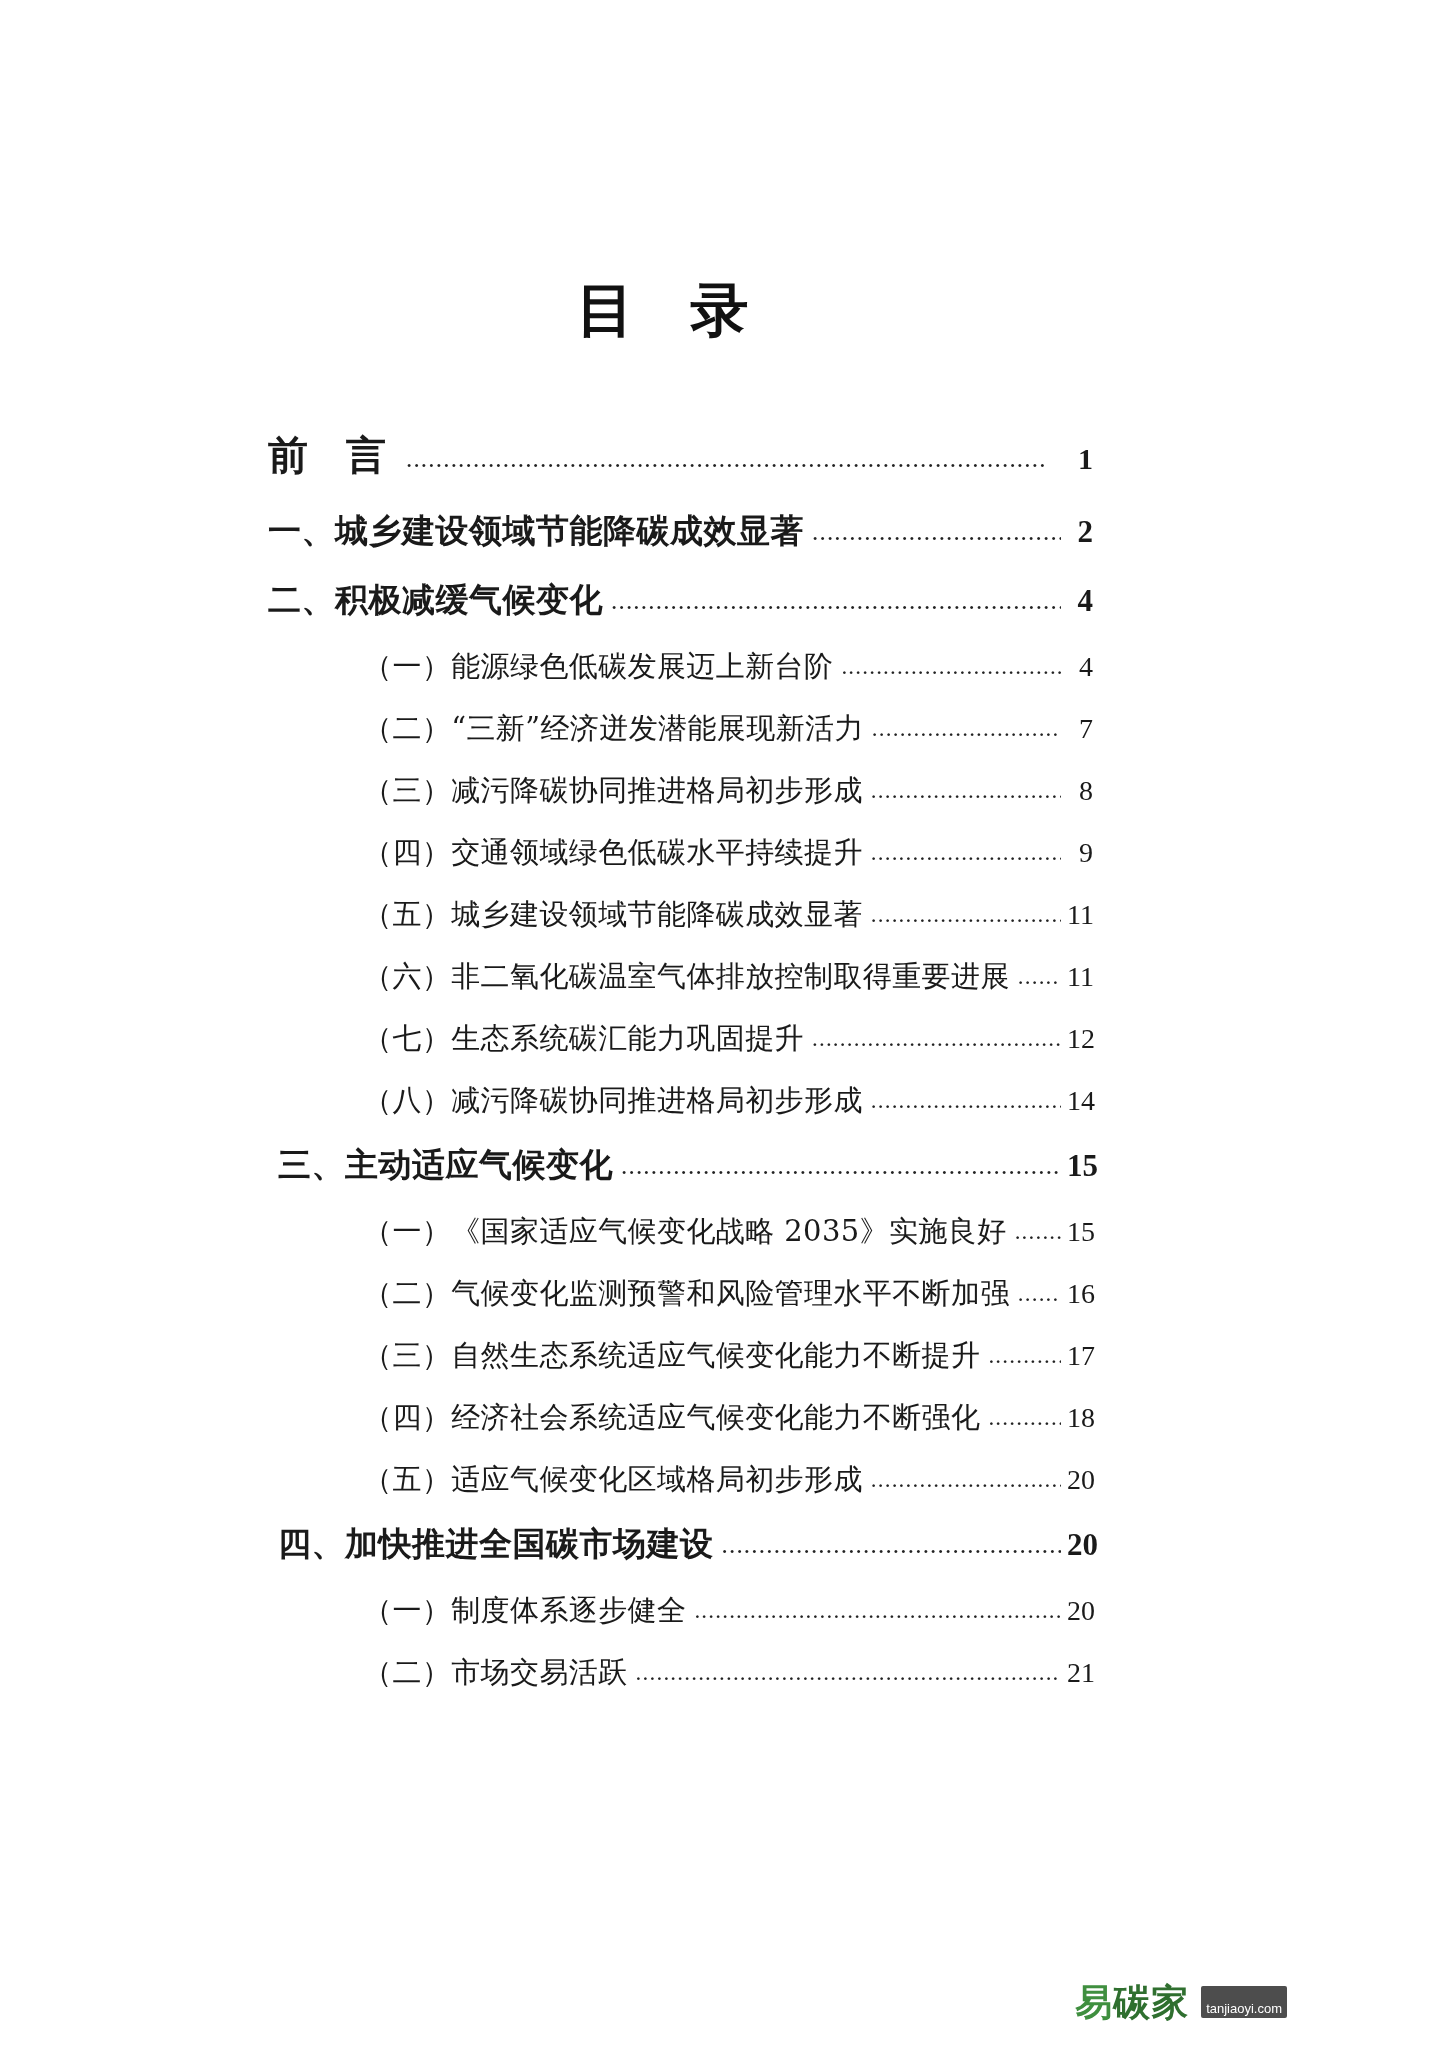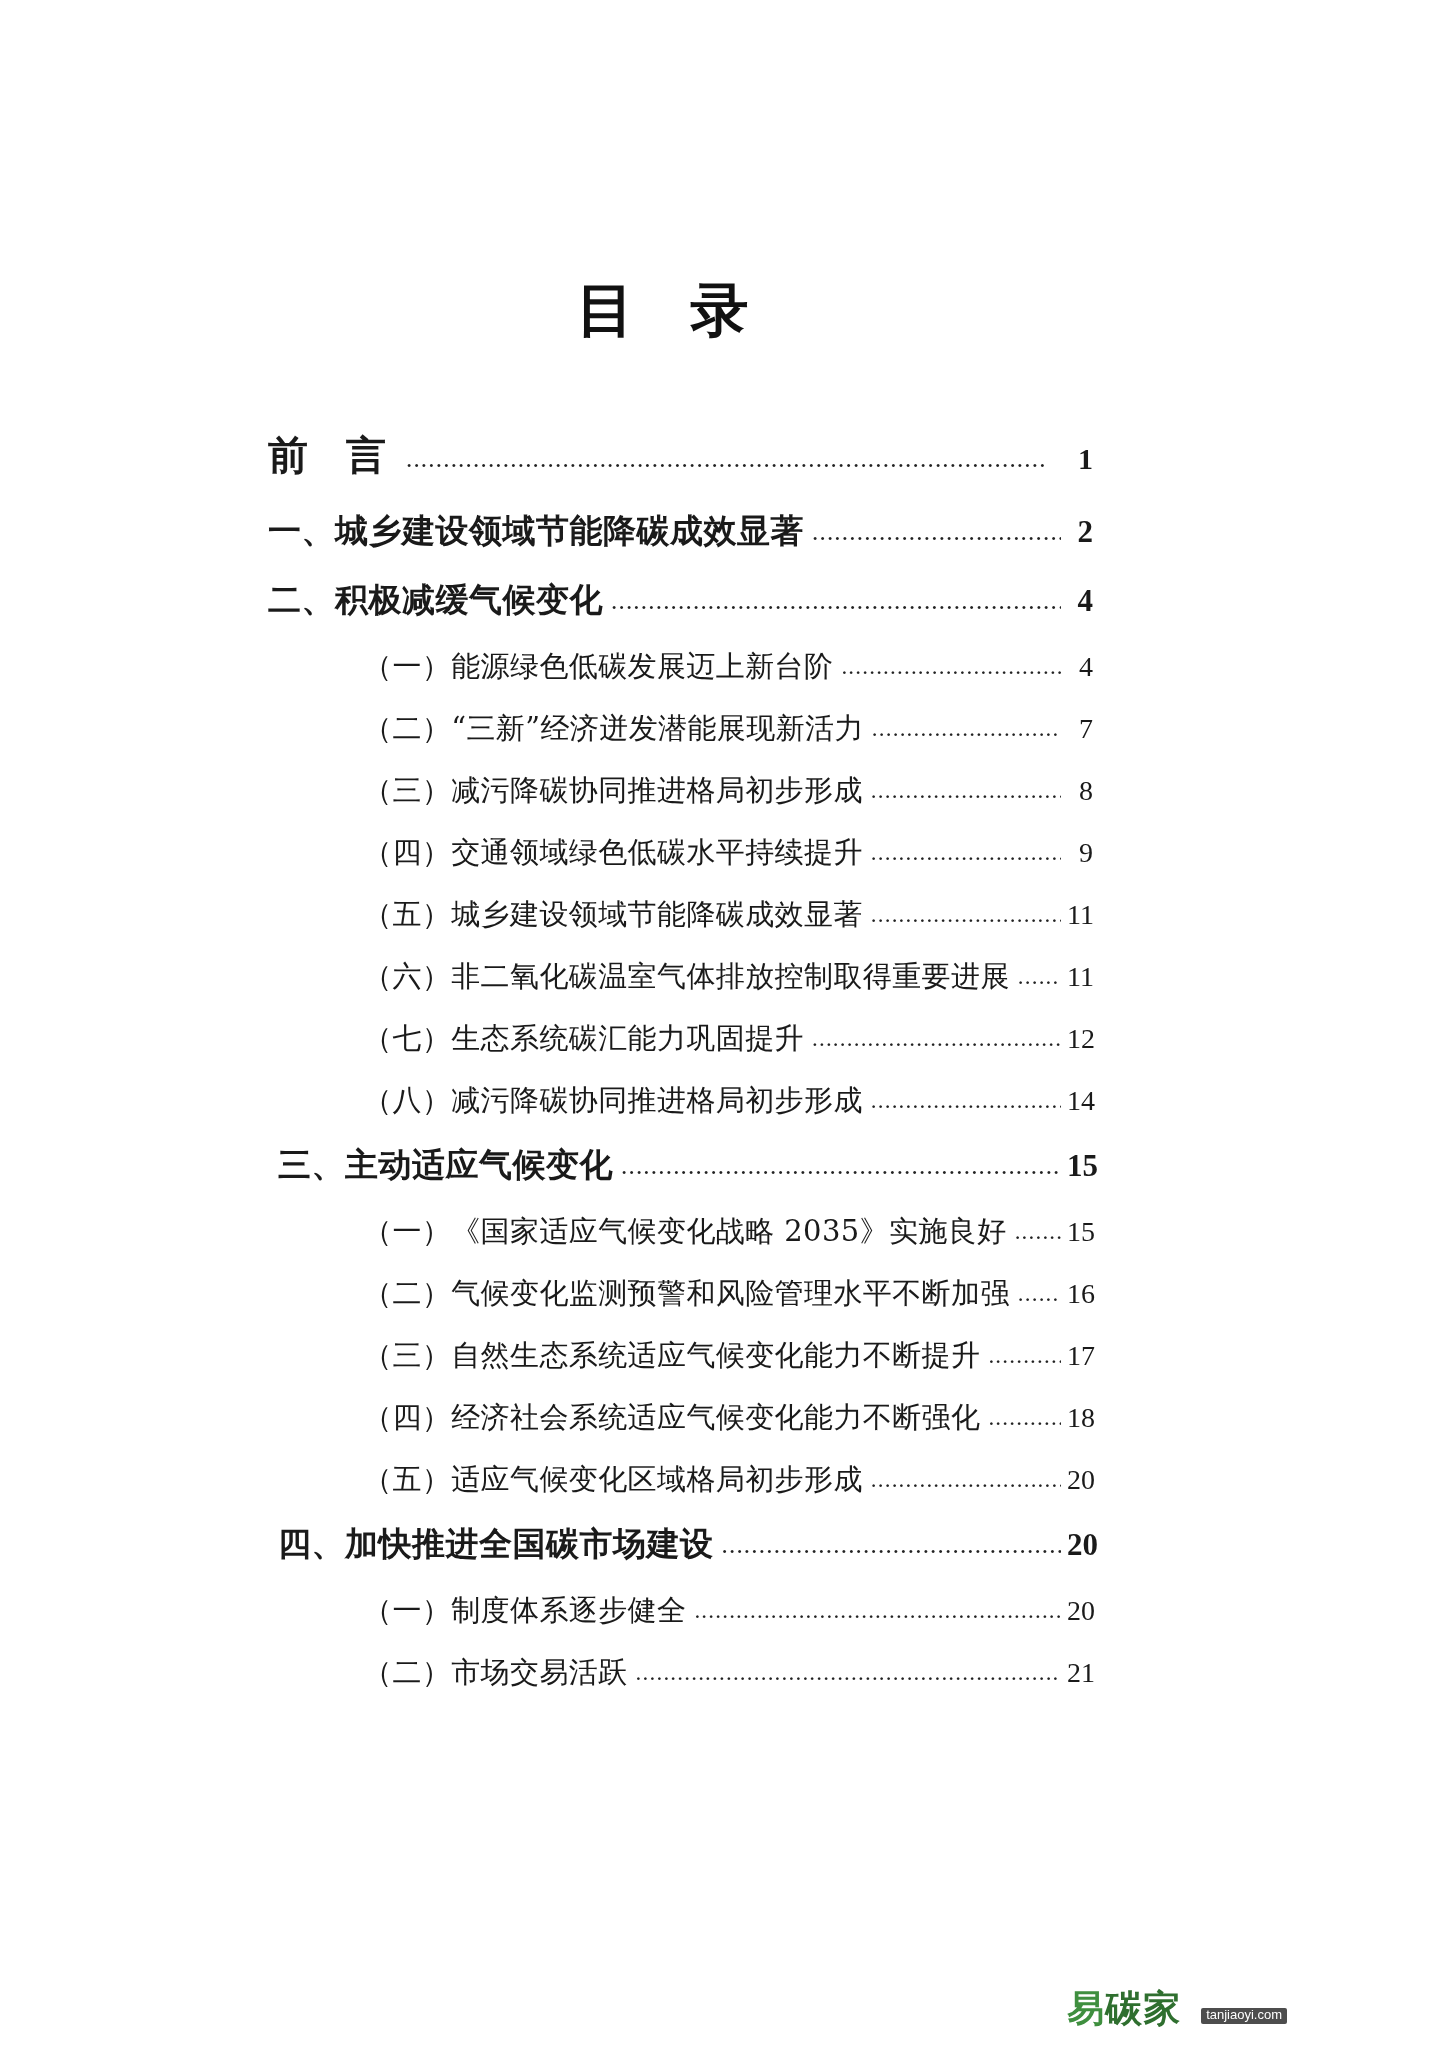--- a/index.html
+++ b/index.html
@@ -122,43 +122,43 @@
   }
 
   .gap-before {
     margin-top: 20px;
   }
 
   
   .watermark {
     position: absolute;
     right: 38px;
-    bottom: 20px;
+    bottom: 26px;
     display: flex;
     align-items: flex-end;
-    gap: 20px;
+    gap: 12px;
     user-select: none;
   }
   .wm-main {
     font-family: "DejaVu Serif", serif;
     font-size: 37px;
     font-weight: bold;
     color: #3f8f3f;
     letter-spacing: 1px;
     line-height: 1;
   }
   .wm-main .wm-dark {
     color: #2f6f2f;
   }
   .wm-badge {
     background: #4d4d4d;
     color: #ffffff;
     font-family: "Liberation Sans", sans-serif;
     font-size: 13px;
-    padding: 0 5px 2px 5px;
+    padding: 16px 5px 2px 5px;
     border-radius: 2px;
     line-height: 1.1;
     transform: translateY(-3px);
   }
 </style>
 </head>
 <body>
 
 <div class="page">
 

